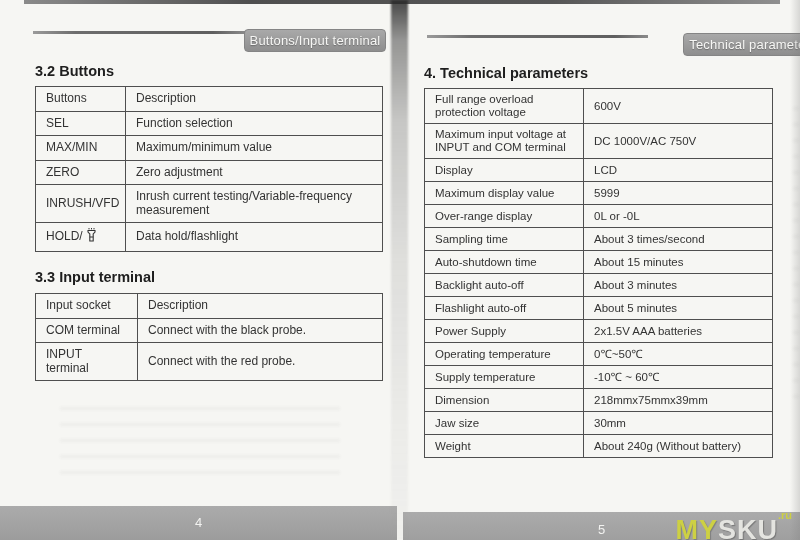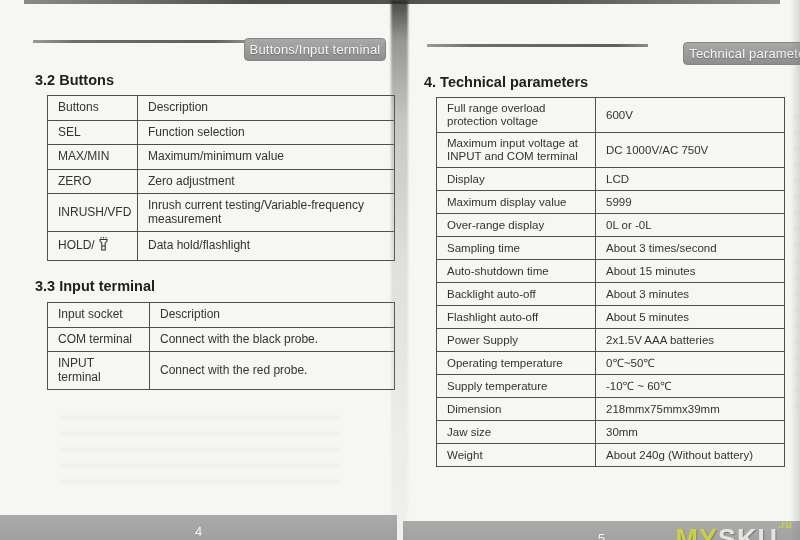--- a/index.html
+++ b/index.html
@@ -20,21 +20,21 @@
     background: linear-gradient(180deg,
       rgba(40,40,40,.85) 0px, rgba(70,70,70,.55) 40px,
       rgba(110,110,110,.35) 120px, rgba(140,140,140,.22) 260px,
       rgba(160,160,160,.12) 420px, rgba(160,160,160,.06) 540px);
     filter: blur(1px);
   }
   .right-edge-shadow {
     position: absolute; right: 0; top: 0; width: 10px; height: 540px;
     background: linear-gradient(90deg, rgba(0,0,0,0), rgba(120,120,120,.25));
   }
-  .page { position: absolute; top: 16px; width: 397px; height: 432px; }
+  .page { position: absolute; top: 7px; width: 397px; height: 432px; }
   .page-left { left: 0; }
   .page-right { left: 403px; }
 
   .header-rule { position: absolute; height: 3px;
     background: linear-gradient(90deg, #9a9a9a, #6d6d6d 20%, #5f5f5f 85%, #8a8a8a); }
   .page-left .header-rule { left: 33px; top: 24px; width: 212px; }
   .page-right .header-rule { left: 24px; top: 28px; width: 221px; }
 
   .header-tab {
     position: absolute; height: 23px;
@@ -42,21 +42,21 @@
     border: 1px solid #858585; border-radius: 4px;
     color: #f6f6f4; font-size: 13px; line-height: 21px; text-align: center;
     text-shadow: 0 1px 1px rgba(60,60,60,.45);
     letter-spacing: .2px;
   }
   .page-left .header-tab { left: 244px; top: 22px; width: 142px; }
   .page-right .header-tab { left: 244px; top: 26px; width: 140px; margin-left: 36px; }
 
   .section-heading { position: absolute; font-size: 14.5px; font-weight: bold; color: #1e1e1e; }
 
-  table { border-collapse: collapse; table-layout: fixed; position: absolute; background: transparent; margin-left: 12px; }
+  table { border-collapse: collapse; table-layout: fixed; position: absolute; background: transparent; }
   th, td {
     border: 1px solid #4f4f4f;
     font-size: 12px; font-weight: normal; text-align: left;
     vertical-align: middle; color: #333;
     padding: 5px 10px; line-height: 13.5px;
   }
   .buttons-table { left: 35px; top: 79px; width: 348px; }
   .buttons-table col:first-child { width: 90px; }
   .input-table { left: 35px; top: 286px; width: 348px; }
   .input-table col:first-child { width: 102px; }

